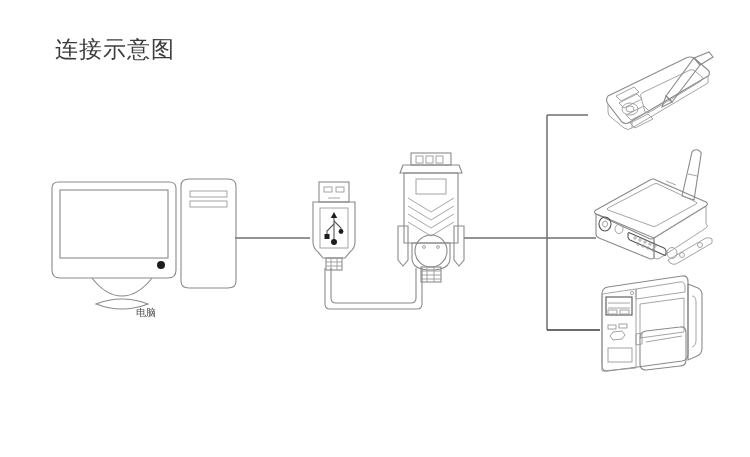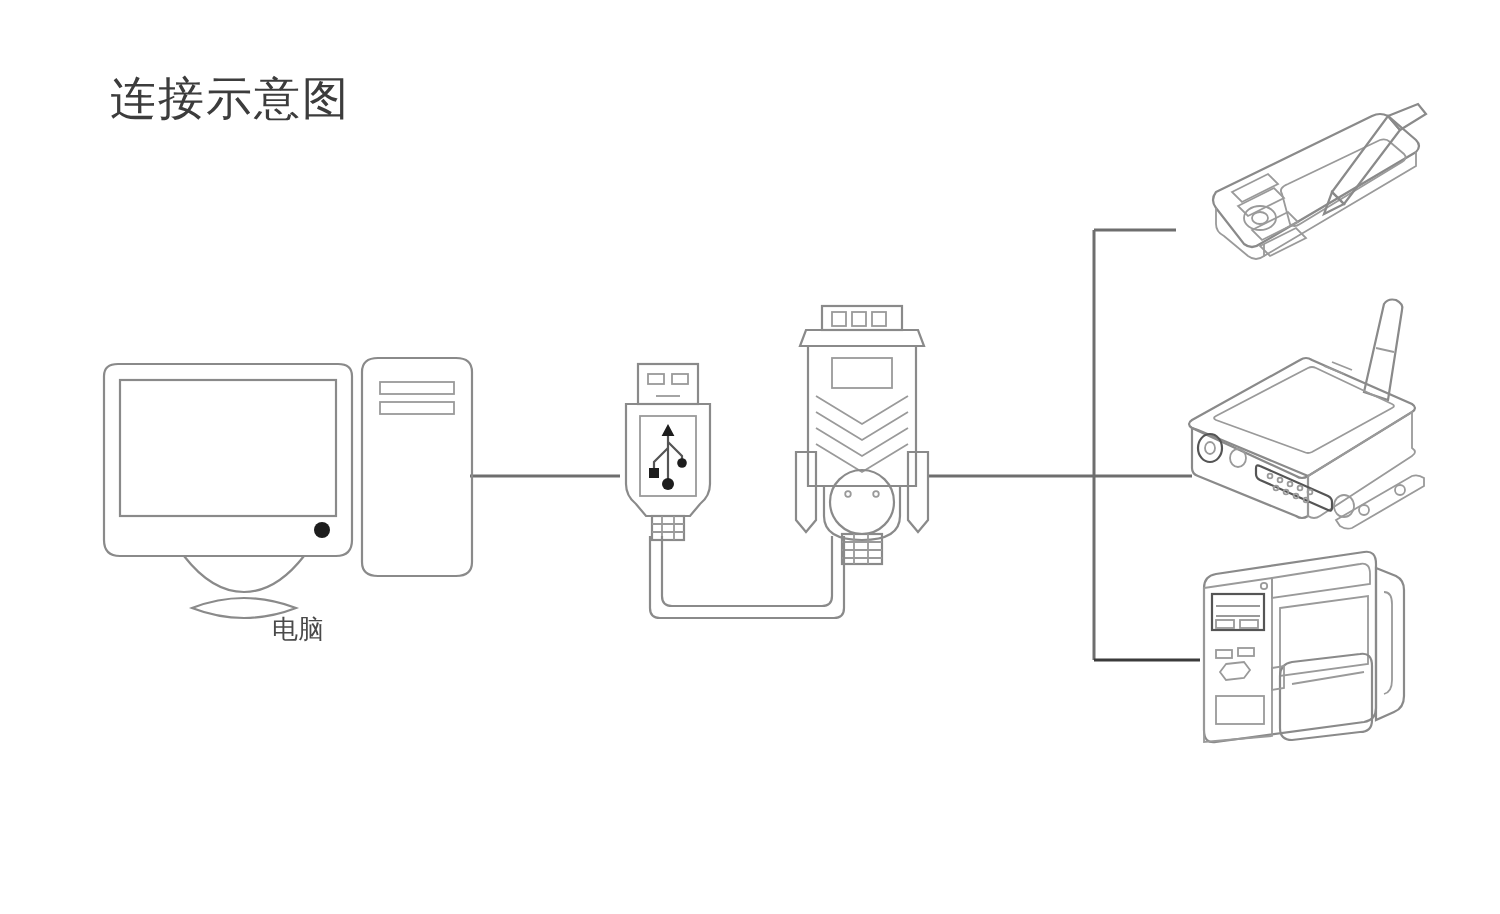--- a/index.html
+++ b/index.html
@@ -9,21 +9,21 @@
     position:relative;overflow:hidden;
   }
   #stage{position:absolute;left:0;top:0;width:713px;height:457px;}
   .title{
     position:absolute;left:55px;top:34px;
     font-size:23px;color:#3c3c3c;letter-spacing:1px;
     font-family:"DejaVu Sans","Liberation Sans",sans-serif;
     white-space:nowrap;
   }
   .cap{
-    position:absolute;font-size:13px;color:#4a4a4a;white-space:nowrap;
+    position:absolute;font-size:10px;color:#4a4a4a;white-space:nowrap;
     font-family:"DejaVu Sans","Liberation Sans",sans-serif;
   }
   #cap-computer{left:136px;top:306px;}
   svg{position:absolute;left:0;top:0;overflow:visible;}
   .ln{fill:none;stroke:#8a8a8a;stroke-width:1.1;}
   .ln-d{fill:none;stroke:#555;stroke-width:1.1;}
   .ln-t{fill:none;stroke:#9a9a9a;stroke-width:.9;}
   .wire{fill:none;stroke:#6e6e6e;stroke-width:1.5;}
   .wire-b{fill:none;stroke:#3b3b3b;stroke-width:1.5;}
   .fd{fill:#1d1d1d;}

